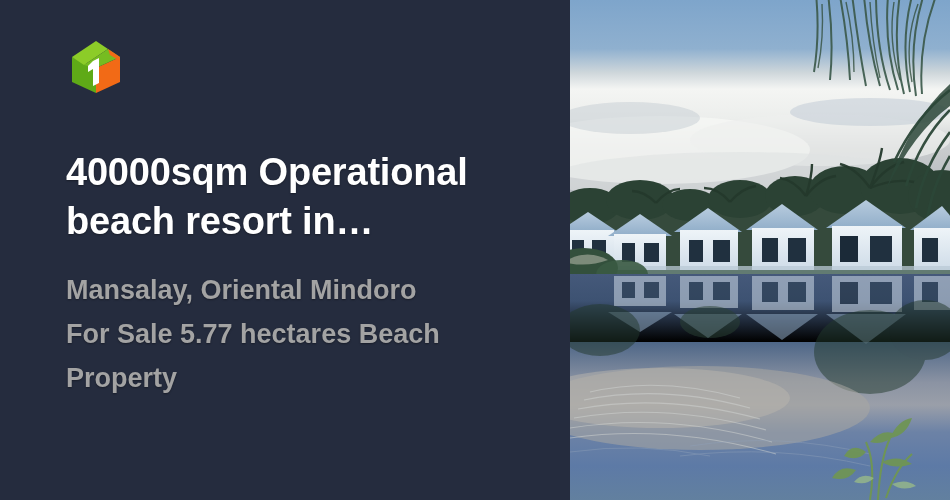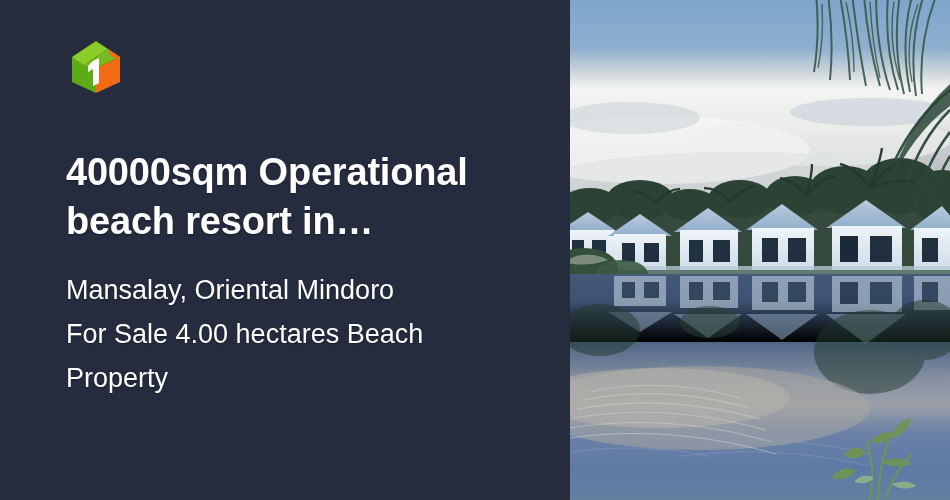--- a/index.html
+++ b/index.html
@@ -53,22 +53,22 @@
   
   .details {
     margin: 0;
     padding: 0;
     list-style: none;
     max-width: 460px;
   }
   .detail-line {
     font-size: 27px;
     line-height: 44px;
-    color: #ffffff;
-    font-weight: normal;
+    color: #a3a3a3;
+    font-weight: bold;
     white-space: pre-wrap;
     text-shadow: 0 1px 2px rgba(0,0,0,0.35);
   }
 
   
   .photo {
     position: relative;
     width: 380px;
     height: 500px;
     flex: 0 0 380px;
@@ -101,21 +101,21 @@
       <polygon points="42,13 54,21 54,25 44,19" fill="#f26a16"></polygon>
 
       <polygon points="27,25 33,22 33,47 27,50" fill="#ffffff"></polygon>
       <polygon points="22,30 27,25 27,33 22,36" fill="#ffffff"></polygon>
     </svg>
 
     <h1 class="listing-title">40000sqm Operational beach resort in…</h1>
 
     <ul class="details">
       <li class="detail-line">Mansalay, Oriental Mindoro</li>
-      <li class="detail-line">For Sale 4.00 hectares Beach Property</li>
+      <li class="detail-line">For Sale 5.77 hectares Beach Property</li>
     </ul>
   </div>
 
   <div class="photo">
     <svg viewBox="0 0 380 500" preserveAspectRatio="xMidYMid slice">
       <defs>
         <linearGradient id="skyGrad" x1="0" y1="0" x2="0" y2="1">
           <stop offset="0%" stop-color="#7ea5cb"></stop>
           <stop offset="18%" stop-color="#8fb0cf"></stop>
           <stop offset="27%" stop-color="#cfd7db"></stop>

